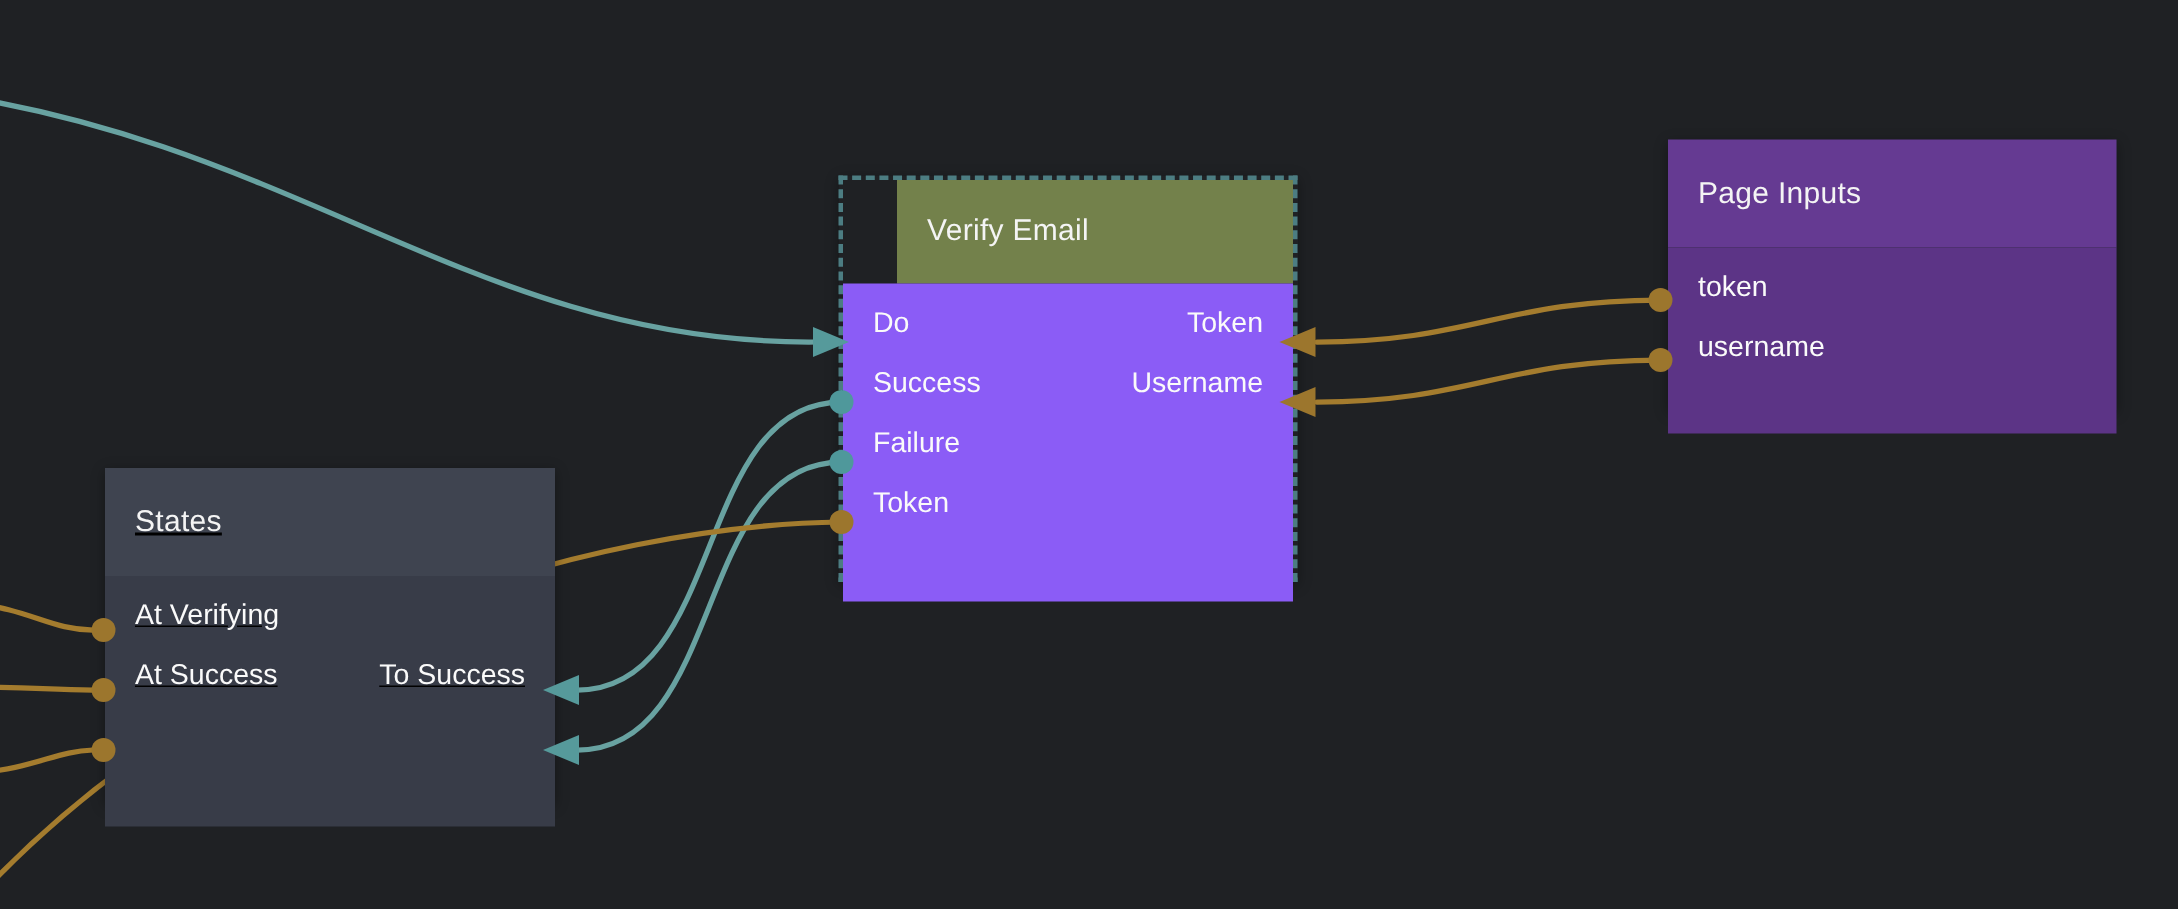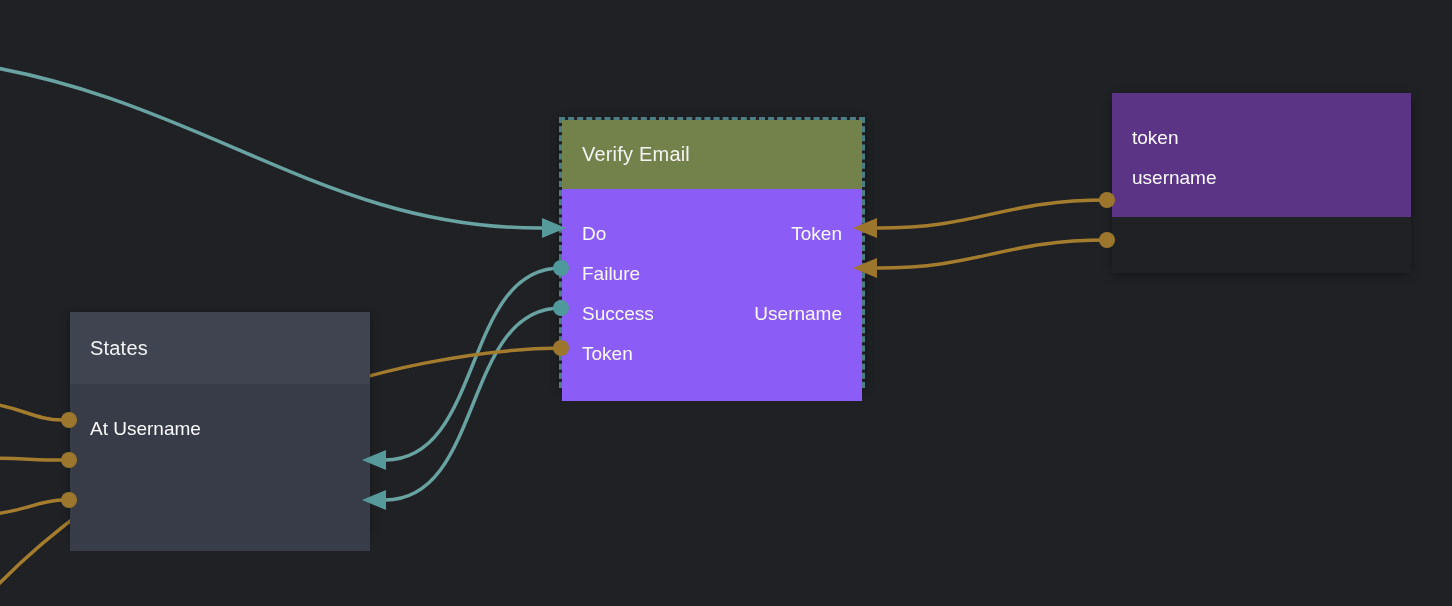--- a/index.html
+++ b/index.html
@@ -36,51 +36,51 @@
     border: 3px dashed #4c7d82;
     background-clip: padding-box;
   }
   .node-header {
     height: 72px;
     display: flex;
     align-items: center;
     padding: 0 20px;
     box-sizing: border-box;
   }
-  .node.selected .node-header { height: 69px; }
+  .node.selected .node-header { height: 69px; margin-left: 36px; }
   .node-title {
     color: #f4f4f4;
     font-size: 20px;
     letter-spacing: 0.2px;
   }
   .node-body { padding-top: 16px; }
   .port-row {
     height: 40px;
     display: flex;
-    align-items: flex-end;
+    align-items: flex-start;
     justify-content: space-between;
     padding: 0 20px;
     color: #fafafa;
     font-size: 19px;
   }
   .port-left { text-align: left; white-space: nowrap; }
   .port-right { text-align: right; white-space: nowrap; }
 
   
   #node-verify-email {
     left: 559px; top: 117px;
     width: 306px; height: 271px;
   }
   #node-verify-email .node-header { background: #73814b; }
   #node-verify-email .node-body   { background: #8b5cf6; height: 196px; }
 
   
   #node-states {
     left: 70px; top: 312px;
-    width: 300px; height: 223px;
+    width: 300px; height: 223px; text-decoration: underline;
   }
   #node-states .node-header { background: #3f4450; }
   #node-states .node-body   { background: #383c48; height: 151px; }
 
   
   #node-page-inputs {
     left: 1112px; top: 93px;
     width: 299px; height: 180px;
   }
   #node-page-inputs .node-header { background: #653a92; }
@@ -106,47 +106,54 @@
   <div class="node selected" id="node-verify-email">
     <div class="node-header">
       <span class="node-title">Verify Email</span>
     </div>
     <div class="node-body">
       <div class="port-row">
         <span class="port-left">Do</span>
         <span class="port-right">Token</span>
       </div>
       <div class="port-row">
+        <span class="port-left">Success</span>
+        <span class="port-right">Username</span>
+      </div>
+      <div class="port-row">
         <span class="port-left">Failure</span>
         <span class="port-right"></span>
-      </div>
-      <div class="port-row">
-        <span class="port-left">Success</span>
-        <span class="port-right">Username</span>
       </div>
       <div class="port-row">
         <span class="port-left">Token</span>
         <span class="port-right"></span>
       </div>
     </div>
   </div>
 
   <div class="node" id="node-states">
     <div class="node-header">
       <span class="node-title">States</span>
     </div>
     <div class="node-body">
       <div class="port-row">
-        <span class="port-left">At Username</span>
+        <span class="port-left">At Verifying</span>
         <span class="port-right"></span>
+      </div>
+      <div class="port-row">
+        <span class="port-left">At Success</span>
+        <span class="port-right">To Success</span>
       </div>
     </div>
   </div>
 
   <div class="node" id="node-page-inputs">
+    <div class="node-header">
+      <span class="node-title">Page Inputs</span>
+    </div>
     <div class="node-body">
       <div class="port-row">
         <span class="port-left">token</span>
         <span class="port-right"></span>
       </div>
       <div class="port-row">
         <span class="port-left">username</span>
         <span class="port-right"></span>
       </div>
     </div>

